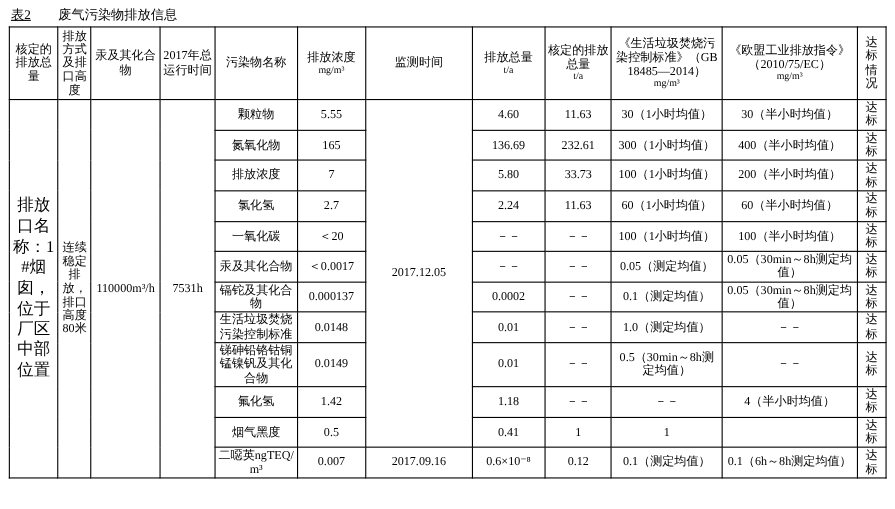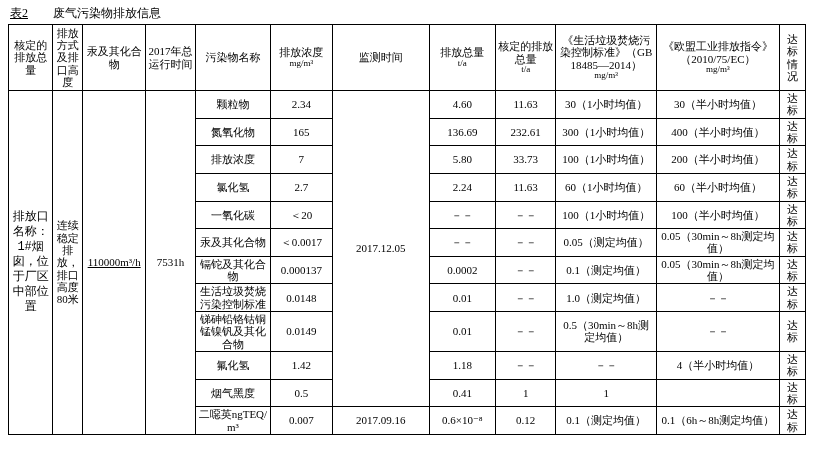--- a/index.html
+++ b/index.html
@@ -53,25 +53,24 @@
     font-size: 9px;
     display: block;
     line-height: 1.1;
   }
   .vtext {
     
     width: 1em;
     margin: 0 auto;
     line-height: 1.12;
   }
-  .nowrap { white-space: nowrap; text-decoration: underline; }
+  .nowrap { white-space: nowrap; }
   .cell-name {
-    font-size: 12px;
+    font-size: 15px;
     line-height: 1.25;
-    font-family: Liberation Mono, monospace;
   }
   .dash { letter-spacing: 0px; }
   col.c0 { width: 44px; }
   col.c1 { width: 30px; }
   col.c2 { width: 62px; }
   col.c3 { width: 50px; }
   col.c4 { width: 74px; }
   col.c5 { width: 62px; }
   col.c6 { width: 96px; }
   col.c7 { width: 66px; }
@@ -135,21 +134,21 @@
         <th><span class="vtext">达标情况</span></th>
       </tr>
     </thead>
     <tbody>
       <tr>
         <td rowspan="12"><span class="cell-name">排放口名称：1#烟囱，位于厂区中部位置</span></td>
         <td rowspan="12"><span class="vtext">连续稳定排放，排口高度80米</span></td>
         <td rowspan="12"><span class="nowrap">110000m³/h</span></td>
         <td rowspan="12"><span>7531h</span></td>
         <td>颗粒物</td>
-        <td>2.34</td>
+        <td>5.55</td>
         <td rowspan="11">2017.12.05</td>
         <td>4.60</td>
         <td>11.63</td>
         <td>30（1小时均值）</td>
         <td>30（半小时均值）</td>
         <td><span class="vtext">达标</span></td>
       </tr>
       <tr>
         <td>氮氧化物</td>
         <td>165</td>

